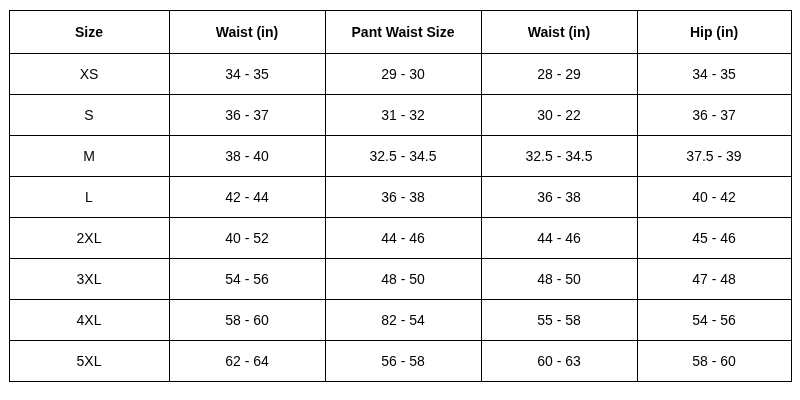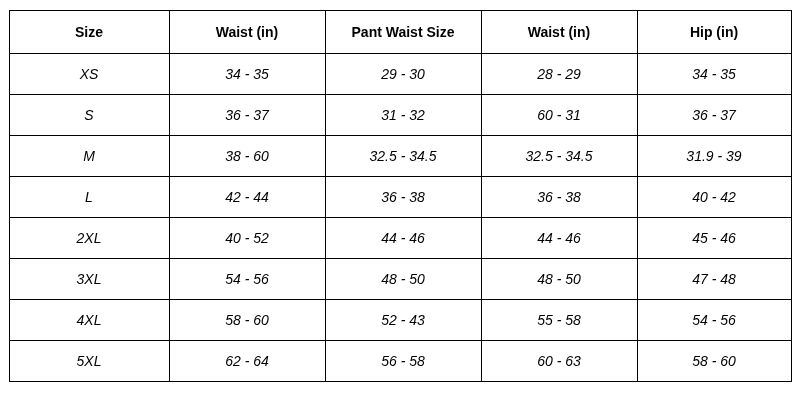--- a/index.html
+++ b/index.html
@@ -37,21 +37,20 @@
     line-height: 1.2;
     height: 40px;
     padding: 0 20px;
   }
   table.size-chart th {
     font-weight: bold;
     height: 42px;
   }
   table.size-chart td {
     font-weight: normal;
-    font-style: italic;
   }
   col.c0 { width: 160px; }
   col.c1 { width: 156px; }
   col.c2 { width: 156px; }
   col.c3 { width: 156px; }
   col.c4 { width: 154px; }
 </style>
 </head>
 <body>
 
@@ -78,29 +77,29 @@
         <td>XS</td>
         <td>34 - 35</td>
         <td>29 - 30</td>
         <td>28 - 29</td>
         <td>34 - 35</td>
       </tr>
       <tr>
         <td>S</td>
         <td>36 - 37</td>
         <td>31 - 32</td>
-        <td>60 - 31</td>
+        <td>30 - 22</td>
         <td>36 - 37</td>
       </tr>
       <tr>
         <td>M</td>
-        <td>38 - 60</td>
+        <td>38 - 40</td>
         <td>32.5 - 34.5</td>
         <td>32.5 - 34.5</td>
-        <td>31.9 - 39</td>
+        <td>37.5 - 39</td>
       </tr>
       <tr>
         <td>L</td>
         <td>42 - 44</td>
         <td>36 - 38</td>
         <td>36 - 38</td>
         <td>40 - 42</td>
       </tr>
       <tr>
         <td>2XL</td>
@@ -112,21 +111,21 @@
       <tr>
         <td>3XL</td>
         <td>54 - 56</td>
         <td>48 - 50</td>
         <td>48 - 50</td>
         <td>47 - 48</td>
       </tr>
       <tr>
         <td>4XL</td>
         <td>58 - 60</td>
-        <td>52 - 43</td>
+        <td>82 - 54</td>
         <td>55 - 58</td>
         <td>54 - 56</td>
       </tr>
       <tr>
         <td>5XL</td>
         <td>62 - 64</td>
         <td>56 - 58</td>
         <td>60 - 63</td>
         <td>58 - 60</td>
       </tr>

